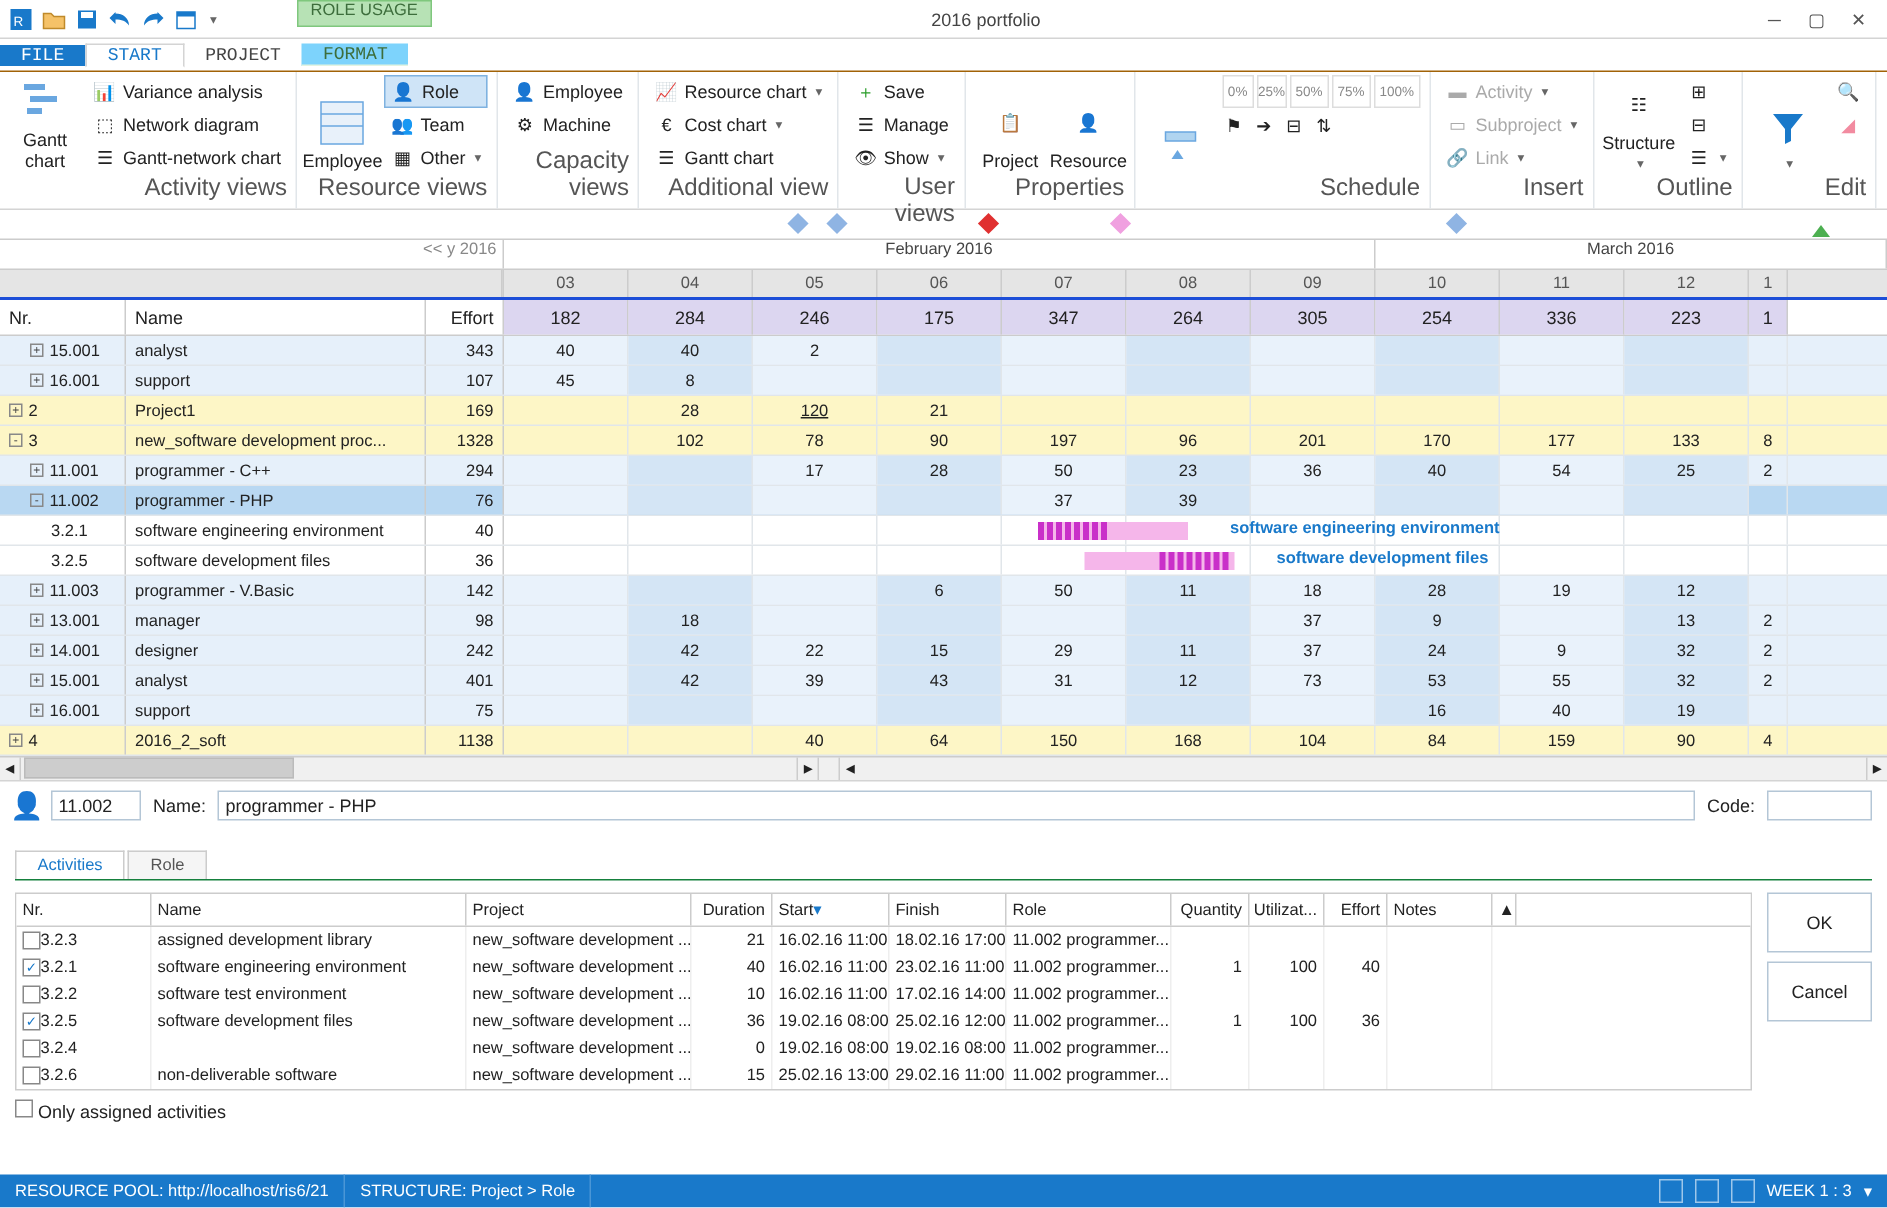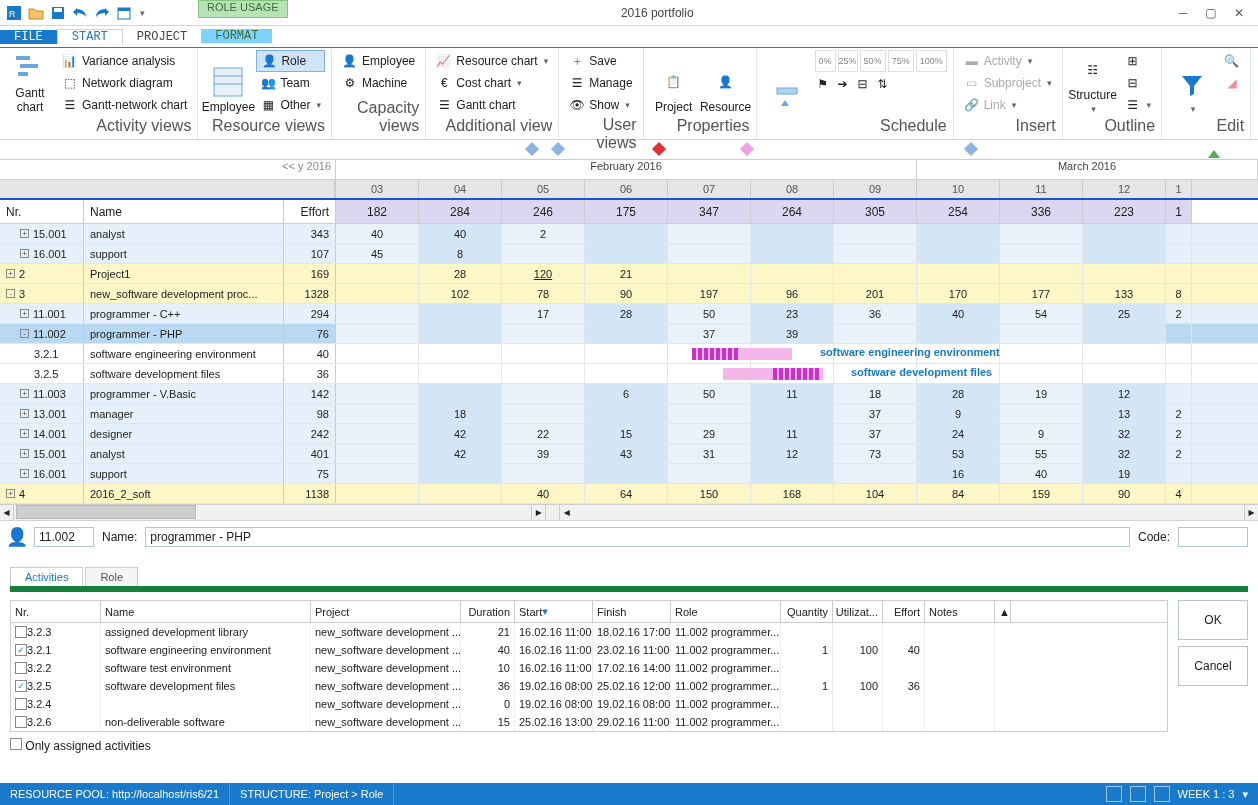--- a/index.html
+++ b/index.html
@@ -78,21 +78,21 @@
 .barlabel { position: absolute; font-size: 11px; font-weight: bold; color: #1979ca; white-space: nowrap; }
 
 
 .hscroll { height: 16px; background: #f0f0f0; border-top: 1px solid #ccc; display:flex; }
 .hscroll .thumb { height: 14px; background: #cdcdcd; border:1px solid #bbb; }
 
 
 .detail { border-top: 1px solid #d4d4d4; padding: 6px 10px 0 10px; background:#fff; flex:none; }
 .detail-row { display: flex; align-items: center; gap: 8px; margin-bottom: 6px; }
 .input { border: 1px solid #b4c6d6; height: 20px; padding: 0 4px; background:#fff; display:flex; align-items:center; font-size:12px; }
-.dtabs { display:flex; border-bottom:6px solid #15803d;margin-top:20px; }
+.dtabs { display:flex; border-bottom:1px solid #15803d;margin-top:20px; }
 .dtab { padding: 3px 14px; border:1px solid #ccc; border-bottom:none; margin-right:2px; font-size:11px; background:#fff; }
 .dtab.active { color:#1979ca; }
 .dtab:not(.active) { background:#f5f5f5; color:#555; }
 .detail-flex { display:flex; gap:10px; }
 .act-table { border:1px solid #ccc; flex:1; }
 .act-hdr { display:flex; height:22px; border-bottom:1px solid #ccc; font-size:11px; background:#fff; }
 .act-th { border-right:1px solid #ccc; display:flex; align-items:center; padding-left:4px; }
 .act-row { display:flex; height:18px; font-size:11px; }
 .act-td { border-right:1px solid #eee; display:flex; align-items:center; padding-left:4px; overflow:hidden; white-space:nowrap; text-overflow:ellipsis; }
 .chk { width:12px; height:12px; border:1px solid #888; display:inline-flex; align-items:center; justify-content:center; font-size:9px; color:#1979ca; }

